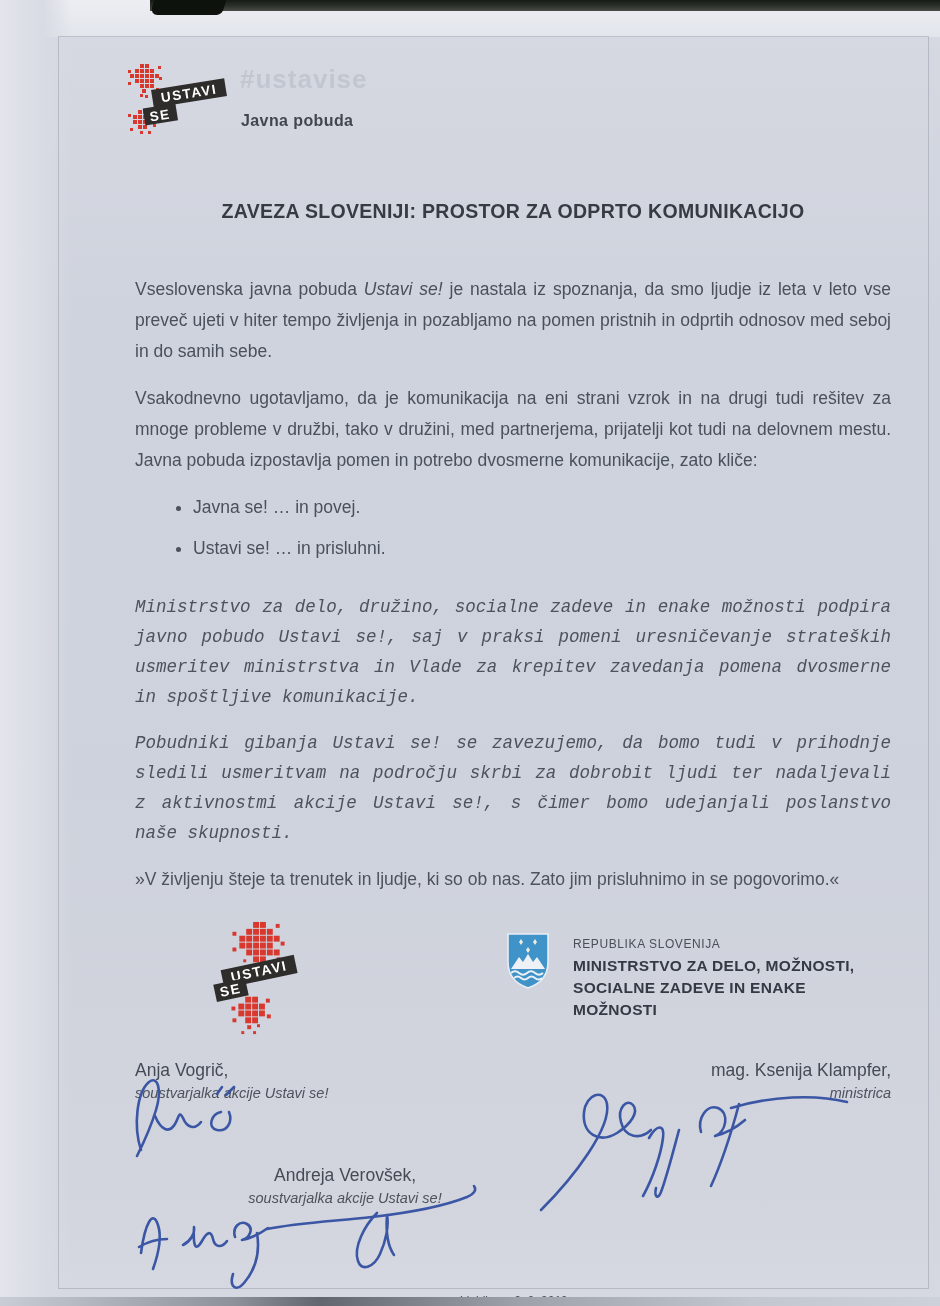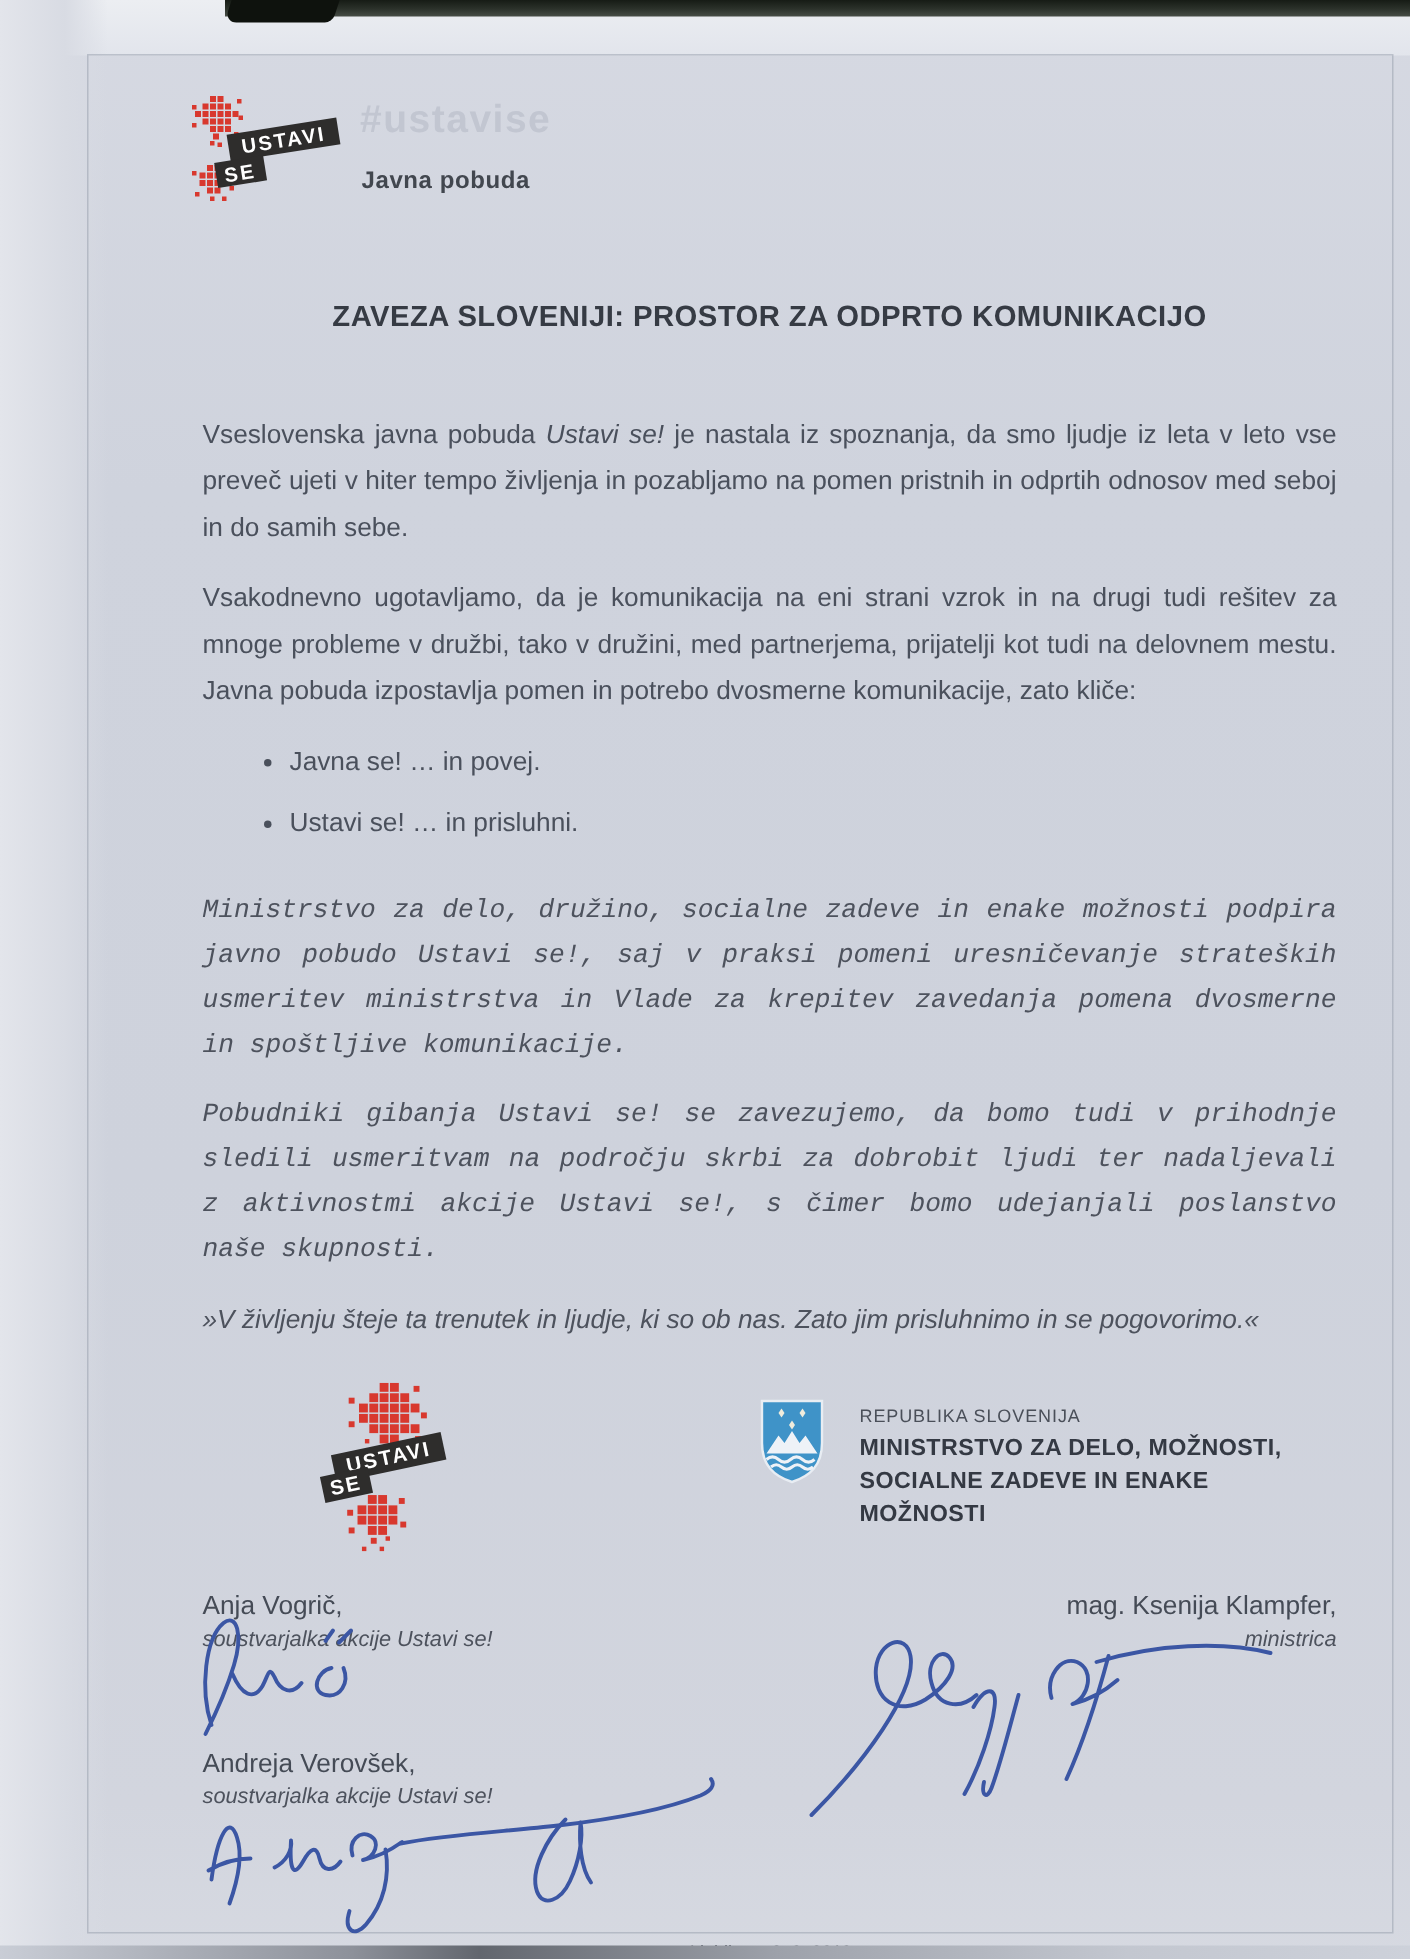--- a/index.html
+++ b/index.html
@@ -31,36 +31,36 @@
   .logo-text.bg{font-size:14px;}
 
   
   .content{position:absolute;left:135px;top:198px;width:756px;font-size:17.5px;line-height:31px;}
   .title{font-size:19.5px;font-weight:bold;color:#363b44;text-align:center;letter-spacing:0.3px;margin:0 0 50px;line-height:26px;}
   p.body{margin:0 0 16px;text-align:justify;}
   p.body .inline-it{font-style:italic;margin-top:30px;}
   ul.calls{margin:6px 0 28px;padding-left:58px;}
   ul.calls li{margin-bottom:10px;}
   p.it{font-style:italic;text-align:justify;margin:0 0 16px;color:#4d525d;line-height:30px;font-family:Liberation Mono, monospace;}
-  p.quote{font-style:italic;margin:6px 0 0;line-height:30px;color:#4d525d;}
+  p.quote{margin:6px 0 0;line-height:30px;color:#4d525d;}
 
   .logos-row{display:flex;align-items:flex-start;margin-top:26px;height:118px;}
   .logo-bg-wrap{margin-left:78px;width:92px;}
   .logo-bg{width:92px;height:118px;display:block;}
   .ministry{display:flex;margin-left:200px;margin-top:12px;}
   .coat{width:46px;height:58px;flex:0 0 auto;}
   .min-text{margin-left:22px;padding-top:1px;}
   .min-line1{font-size:12px;letter-spacing:0.6px;color:#4a4f59;line-height:22px;}
   .min-line2{font-size:15.5px;font-weight:bold;letter-spacing:0.3px;color:#343943;line-height:22px;}
 
   .sigs{margin-top:20px;position:relative;}
   .sig-row1{display:flex;}
   .sig-col-left{width:410px;position:relative;}
   .sig-col-right{position:relative;flex:1;text-align:right;}
-  .sig-row2{margin-top:60px;position:relative;width:420px;}
+  .sig-row2{margin-top:60px;position:relative;width:420px;text-align:center;}
   .sig-name{font-size:17.5px;color:#454b56;line-height:25px;}
   .sig-role{font-size:14.5px;font-style:italic;color:#4d525d;line-height:20px;}
   svg.sig{position:absolute;pointer-events:none;overflow:visible;}
   svg.sig path{fill:none;stroke-width:2.6;stroke-linecap:round;stroke-linejoin:round;}
   .sig-anja{left:-10px;top:12px;}
   .sig-ksenija{left:-22px;top:14px;}
   .sig-andreja{left:-8px;top:20px;}
 
   .dateline{text-align:center;font-style:italic;font-size:12px;color:#4b505b;margin-top:78px;}
 </style>

